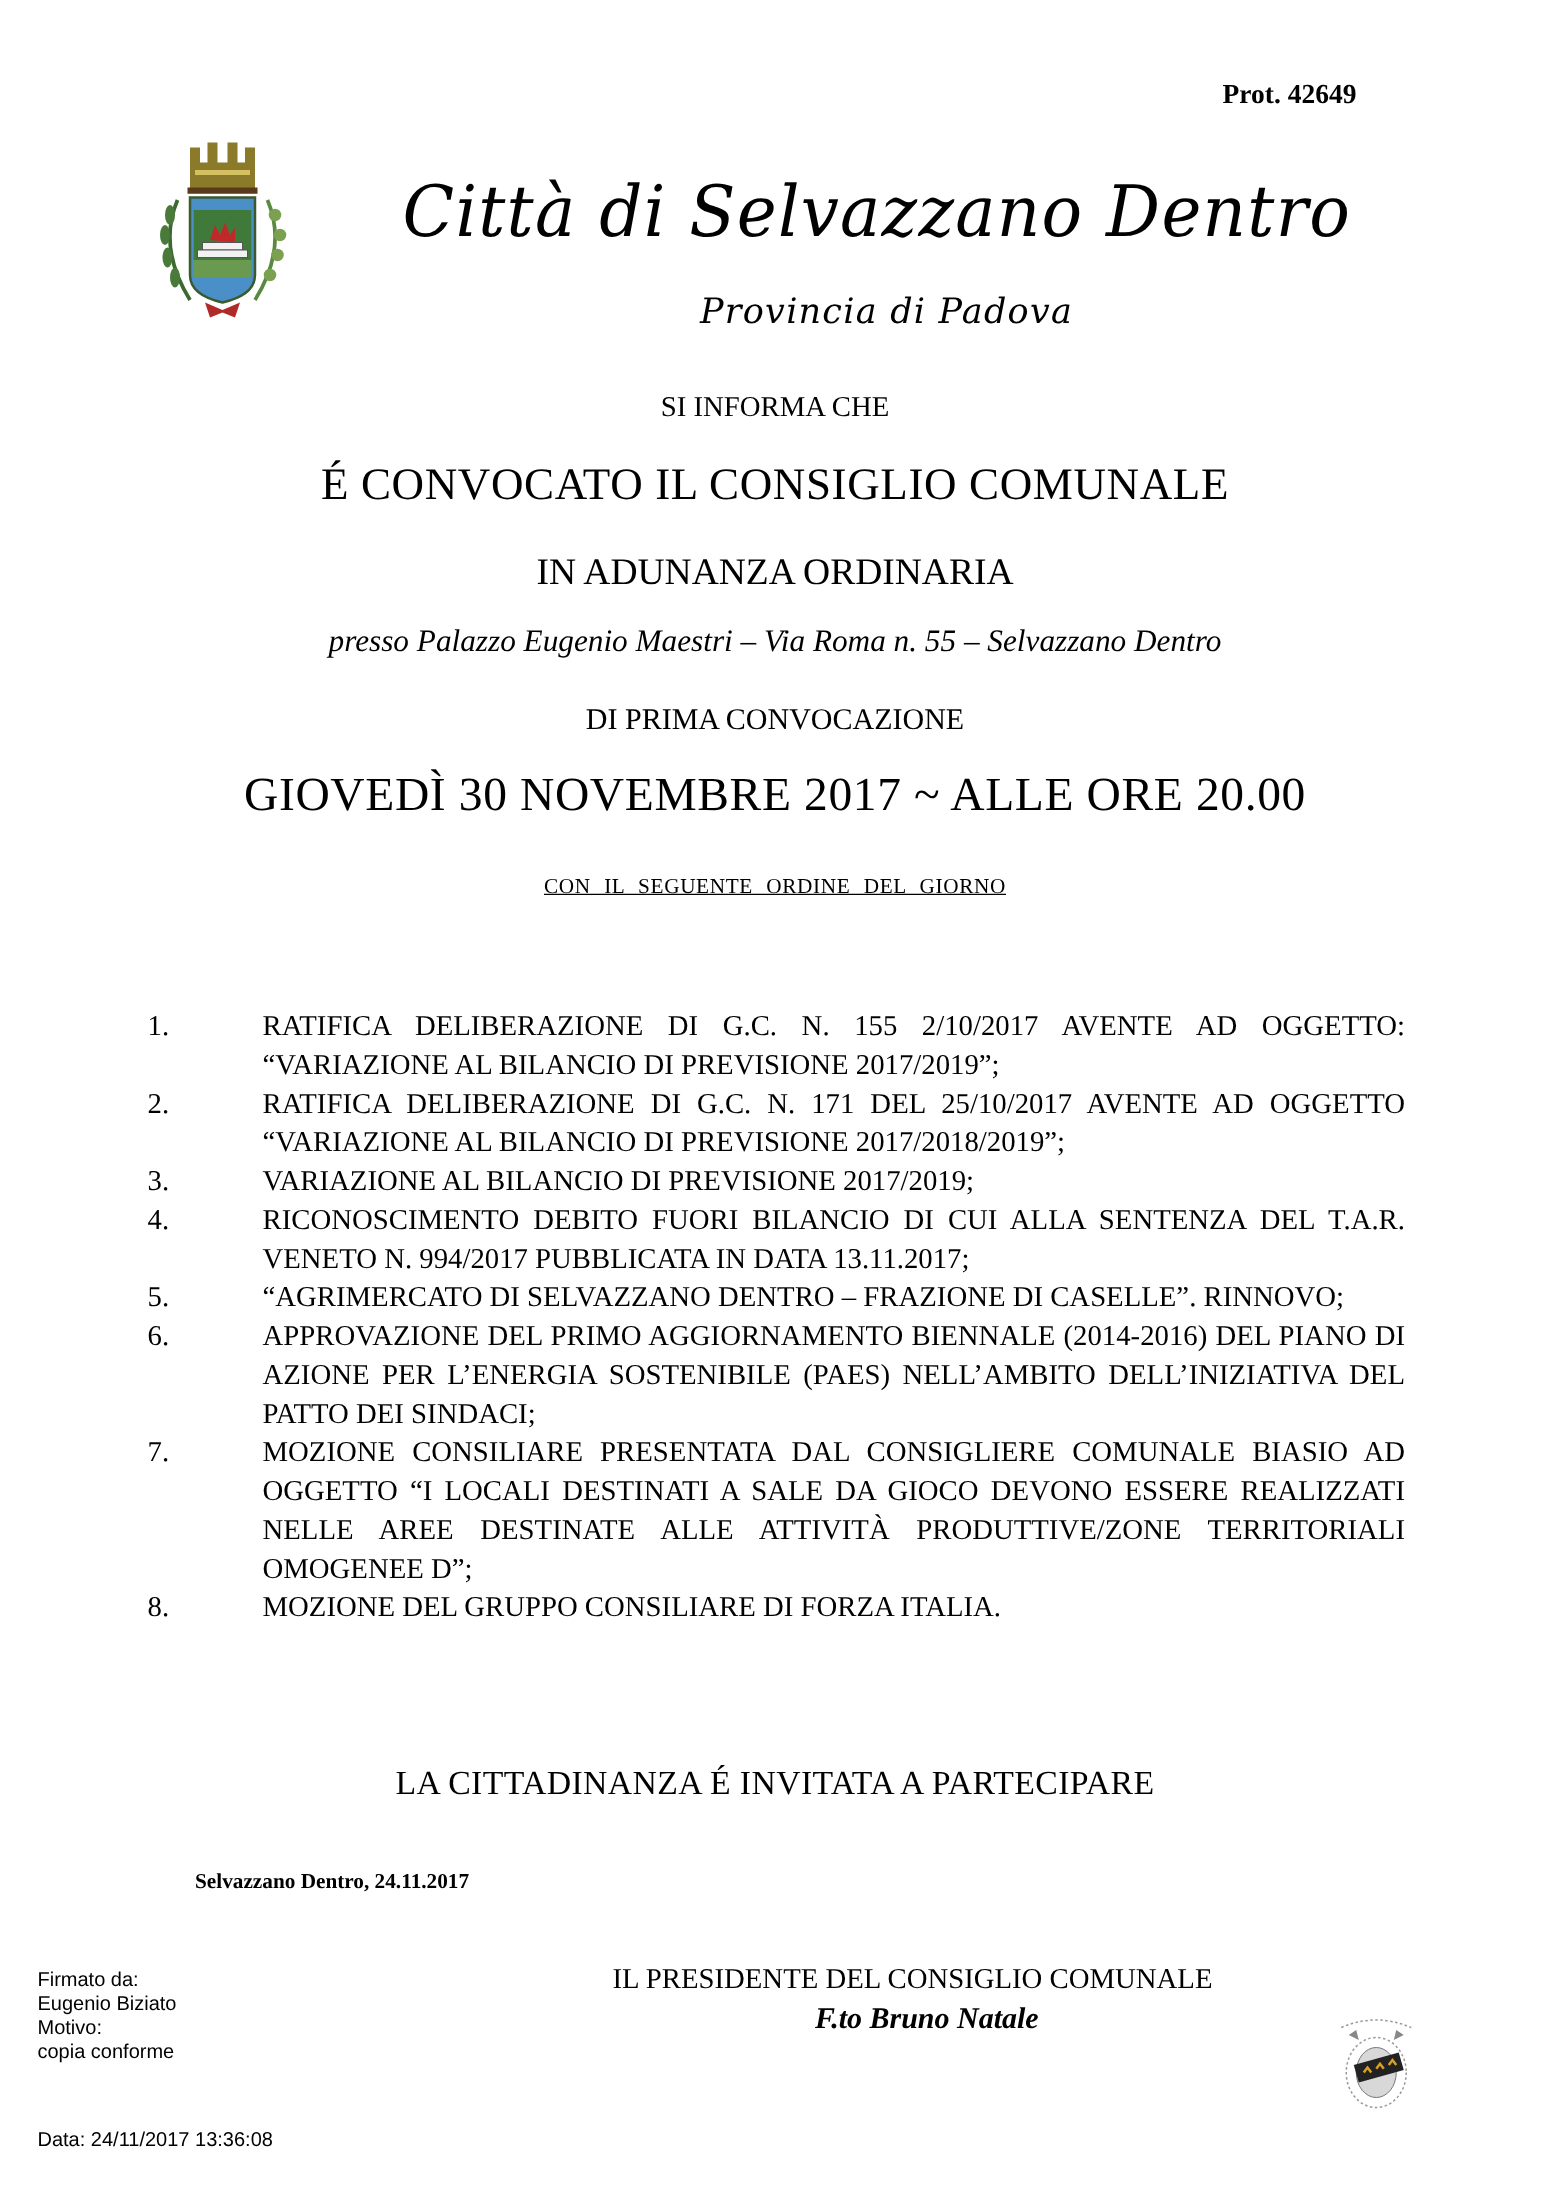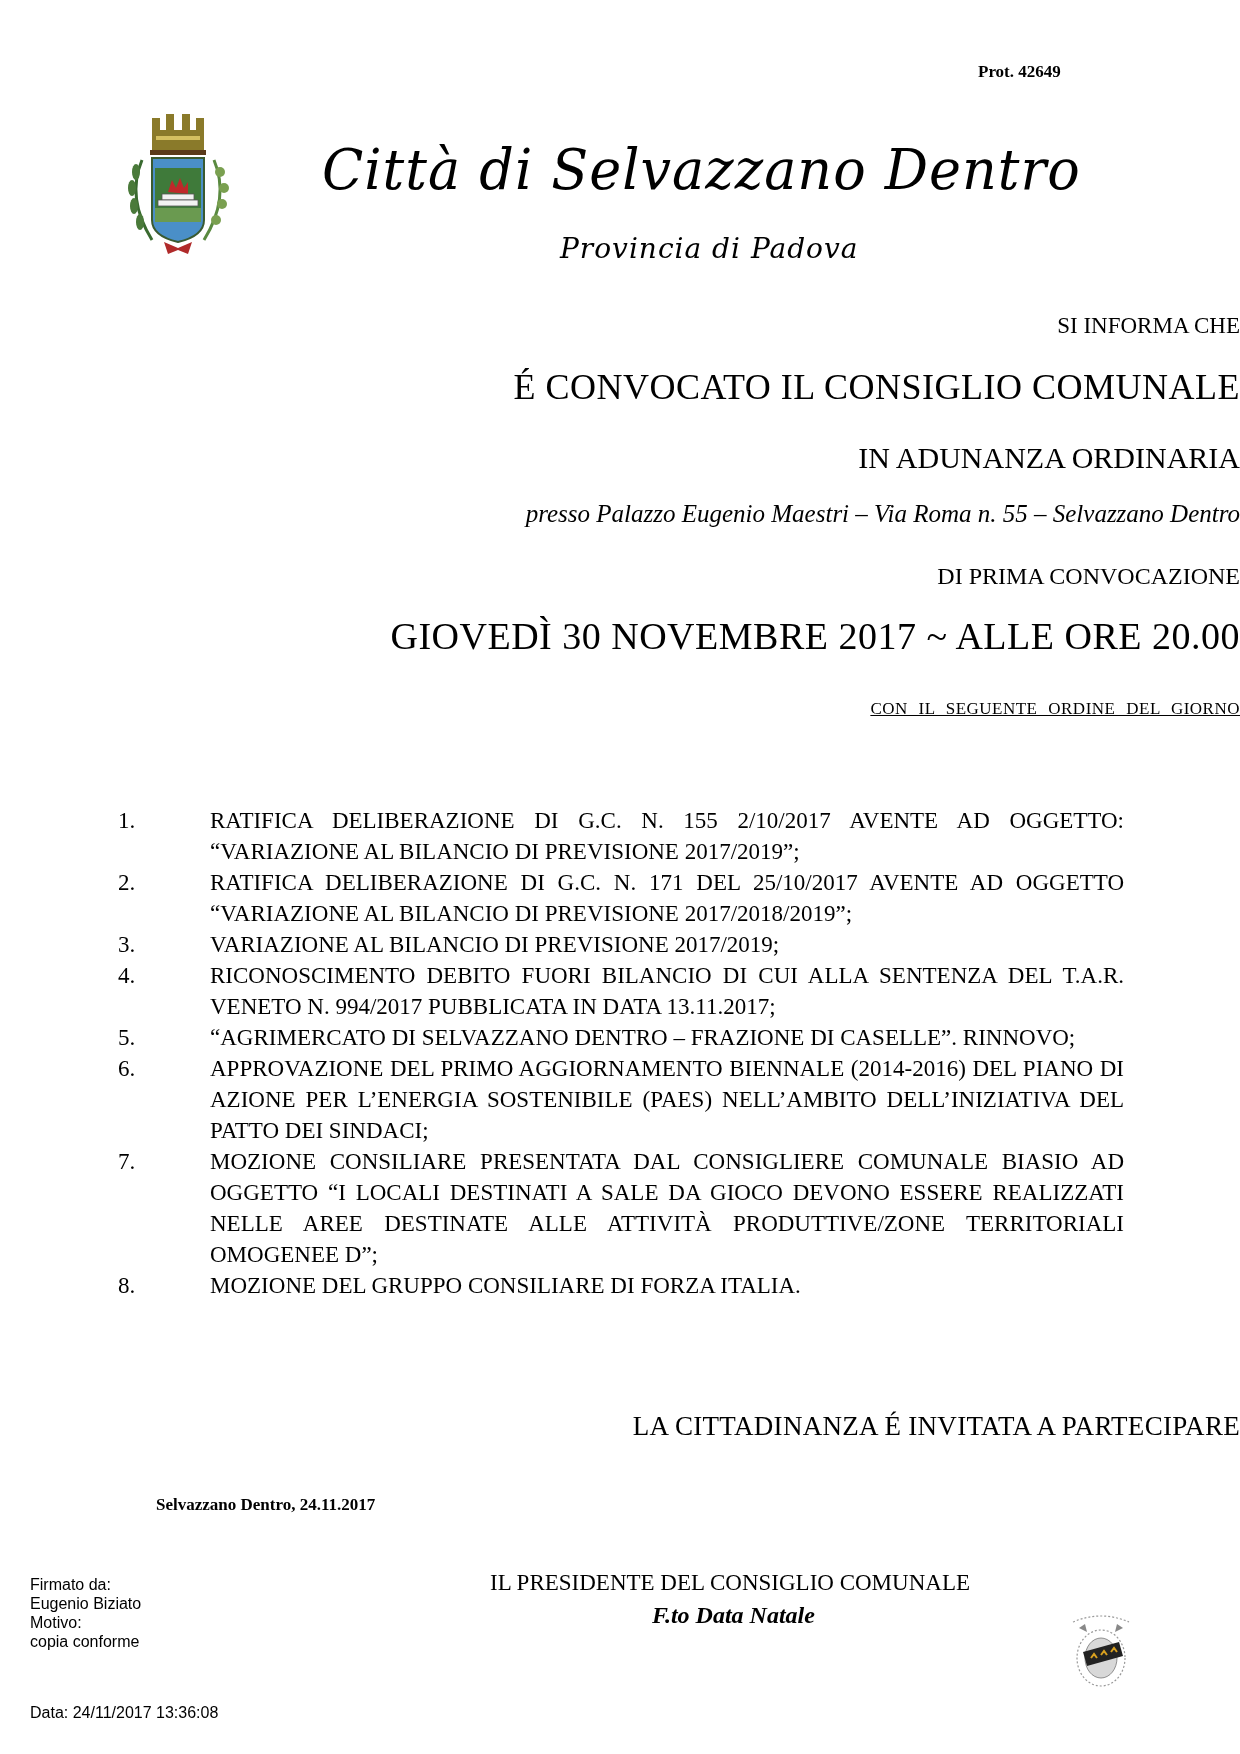--- a/index.html
+++ b/index.html
@@ -1,23 +1,23 @@
 <!DOCTYPE html>
 <html><head>
   <meta charset="utf-8">
   <style>
     html, body { margin: 0; padding: 0; background: #ffffff; }
     body {
       width: 1240px; height: 1754px; position: relative; overflow: hidden;
       font-family: "Liberation Serif", "DejaVu Serif", serif; color: #000;
     }
     .abs { position: absolute; }
-    .center { left: 0; width: 1240px; text-align: right; }
+    .center { left: 0; width: 1240px; text-align: center; }
 
-    #prot { top: 62px; left: 978px; font-weight: bold; font-size: 17px; }
+    #prot { top: 62px; left: 978px; font-weight: bold; font-size: 22px; }
 
     #crest { top: 108px; left: 112px; width: 132px; height: 150px; }
     #city-title {
       top: 138px; left: 322px; font-family: "DejaVu Serif", serif; font-style: italic;
       font-size: 54px; letter-spacing: 1px; transform: scaleY(1.05);
     }
     #province {
       top: 232px; left: 560px; font-family: "DejaVu Serif", serif; font-style: italic;
       font-size: 28px; letter-spacing: 1px;
     }
@@ -146,21 +146,21 @@
 
 <div id="sig-block" class="abs">
   <div>Firmato da:</div>
   <div>Eugenio Biziato</div>
   <div>Motivo:</div>
   <div>copia conforme</div>
 </div>
 <div id="sig-date" class="abs">Data: 24/11/2017 13:36:08</div>
 
 <div id="president-title" class="abs">IL PRESIDENTE DEL CONSIGLIO COMUNALE</div>
-<div id="president-name" class="abs">F.to  Data Natale</div>
+<div id="president-name" class="abs">F.to  Bruno Natale</div>
 
 <div id="stamp" class="abs">
   <svg width="72" height="82" viewBox="0 0 72 82">
     <path d="M8 12 Q36 0 64 12" fill="none" stroke="#999" stroke-width="1.2" stroke-dasharray="2 2"></path>
     <path d="M14 18 L20 14 L22 22 Z M58 18 L52 14 L50 22 Z" fill="#888"></path>
     <ellipse cx="36" cy="48" rx="24" ry="28" fill="none" stroke="#999" stroke-width="1.2" stroke-dasharray="2 2"></ellipse>
     <ellipse cx="36" cy="48" rx="16" ry="20" fill="#d8d8d8" stroke="#777" stroke-width="0.8"></ellipse>
     <path d="M18 42 L54 32 L58 46 L22 56 Z" fill="#222"></path>
     <path d="M26 48 l3 -4 l3 4 M36 45 l3 -4 l3 4 M46 42 l3 -4 l3 4" fill="none" stroke="#d8a020" stroke-width="2"></path>
   </svg>

